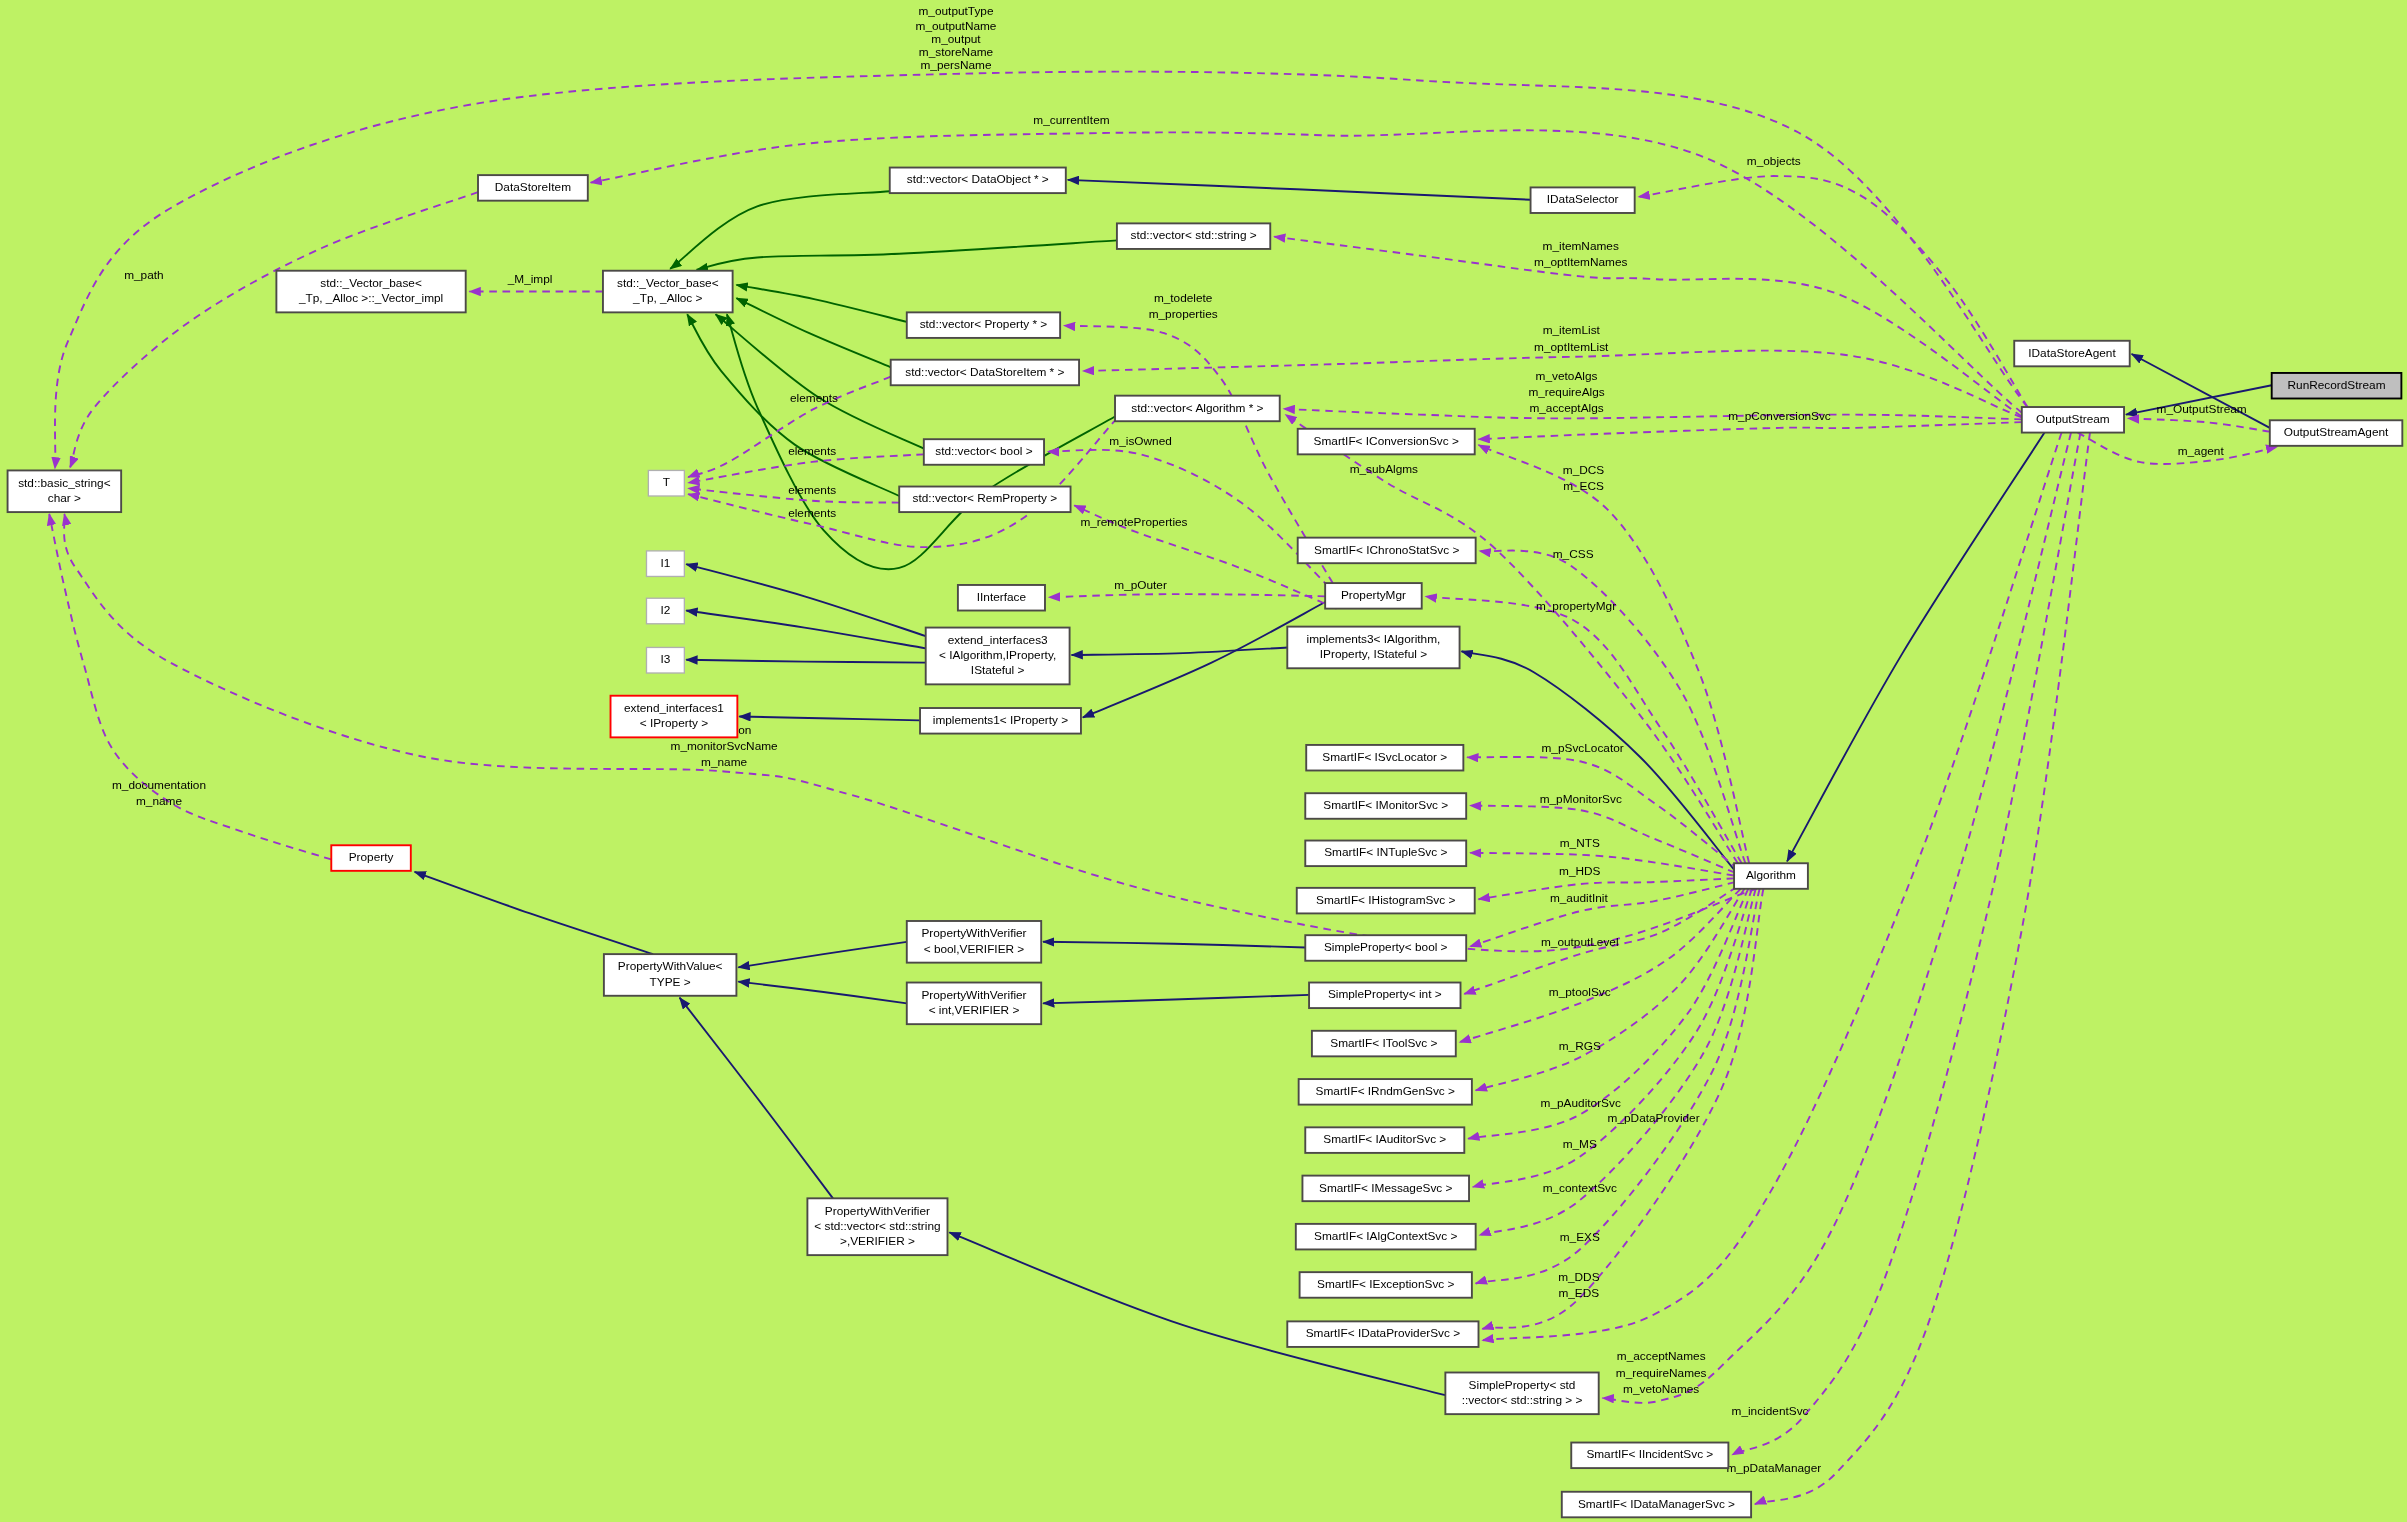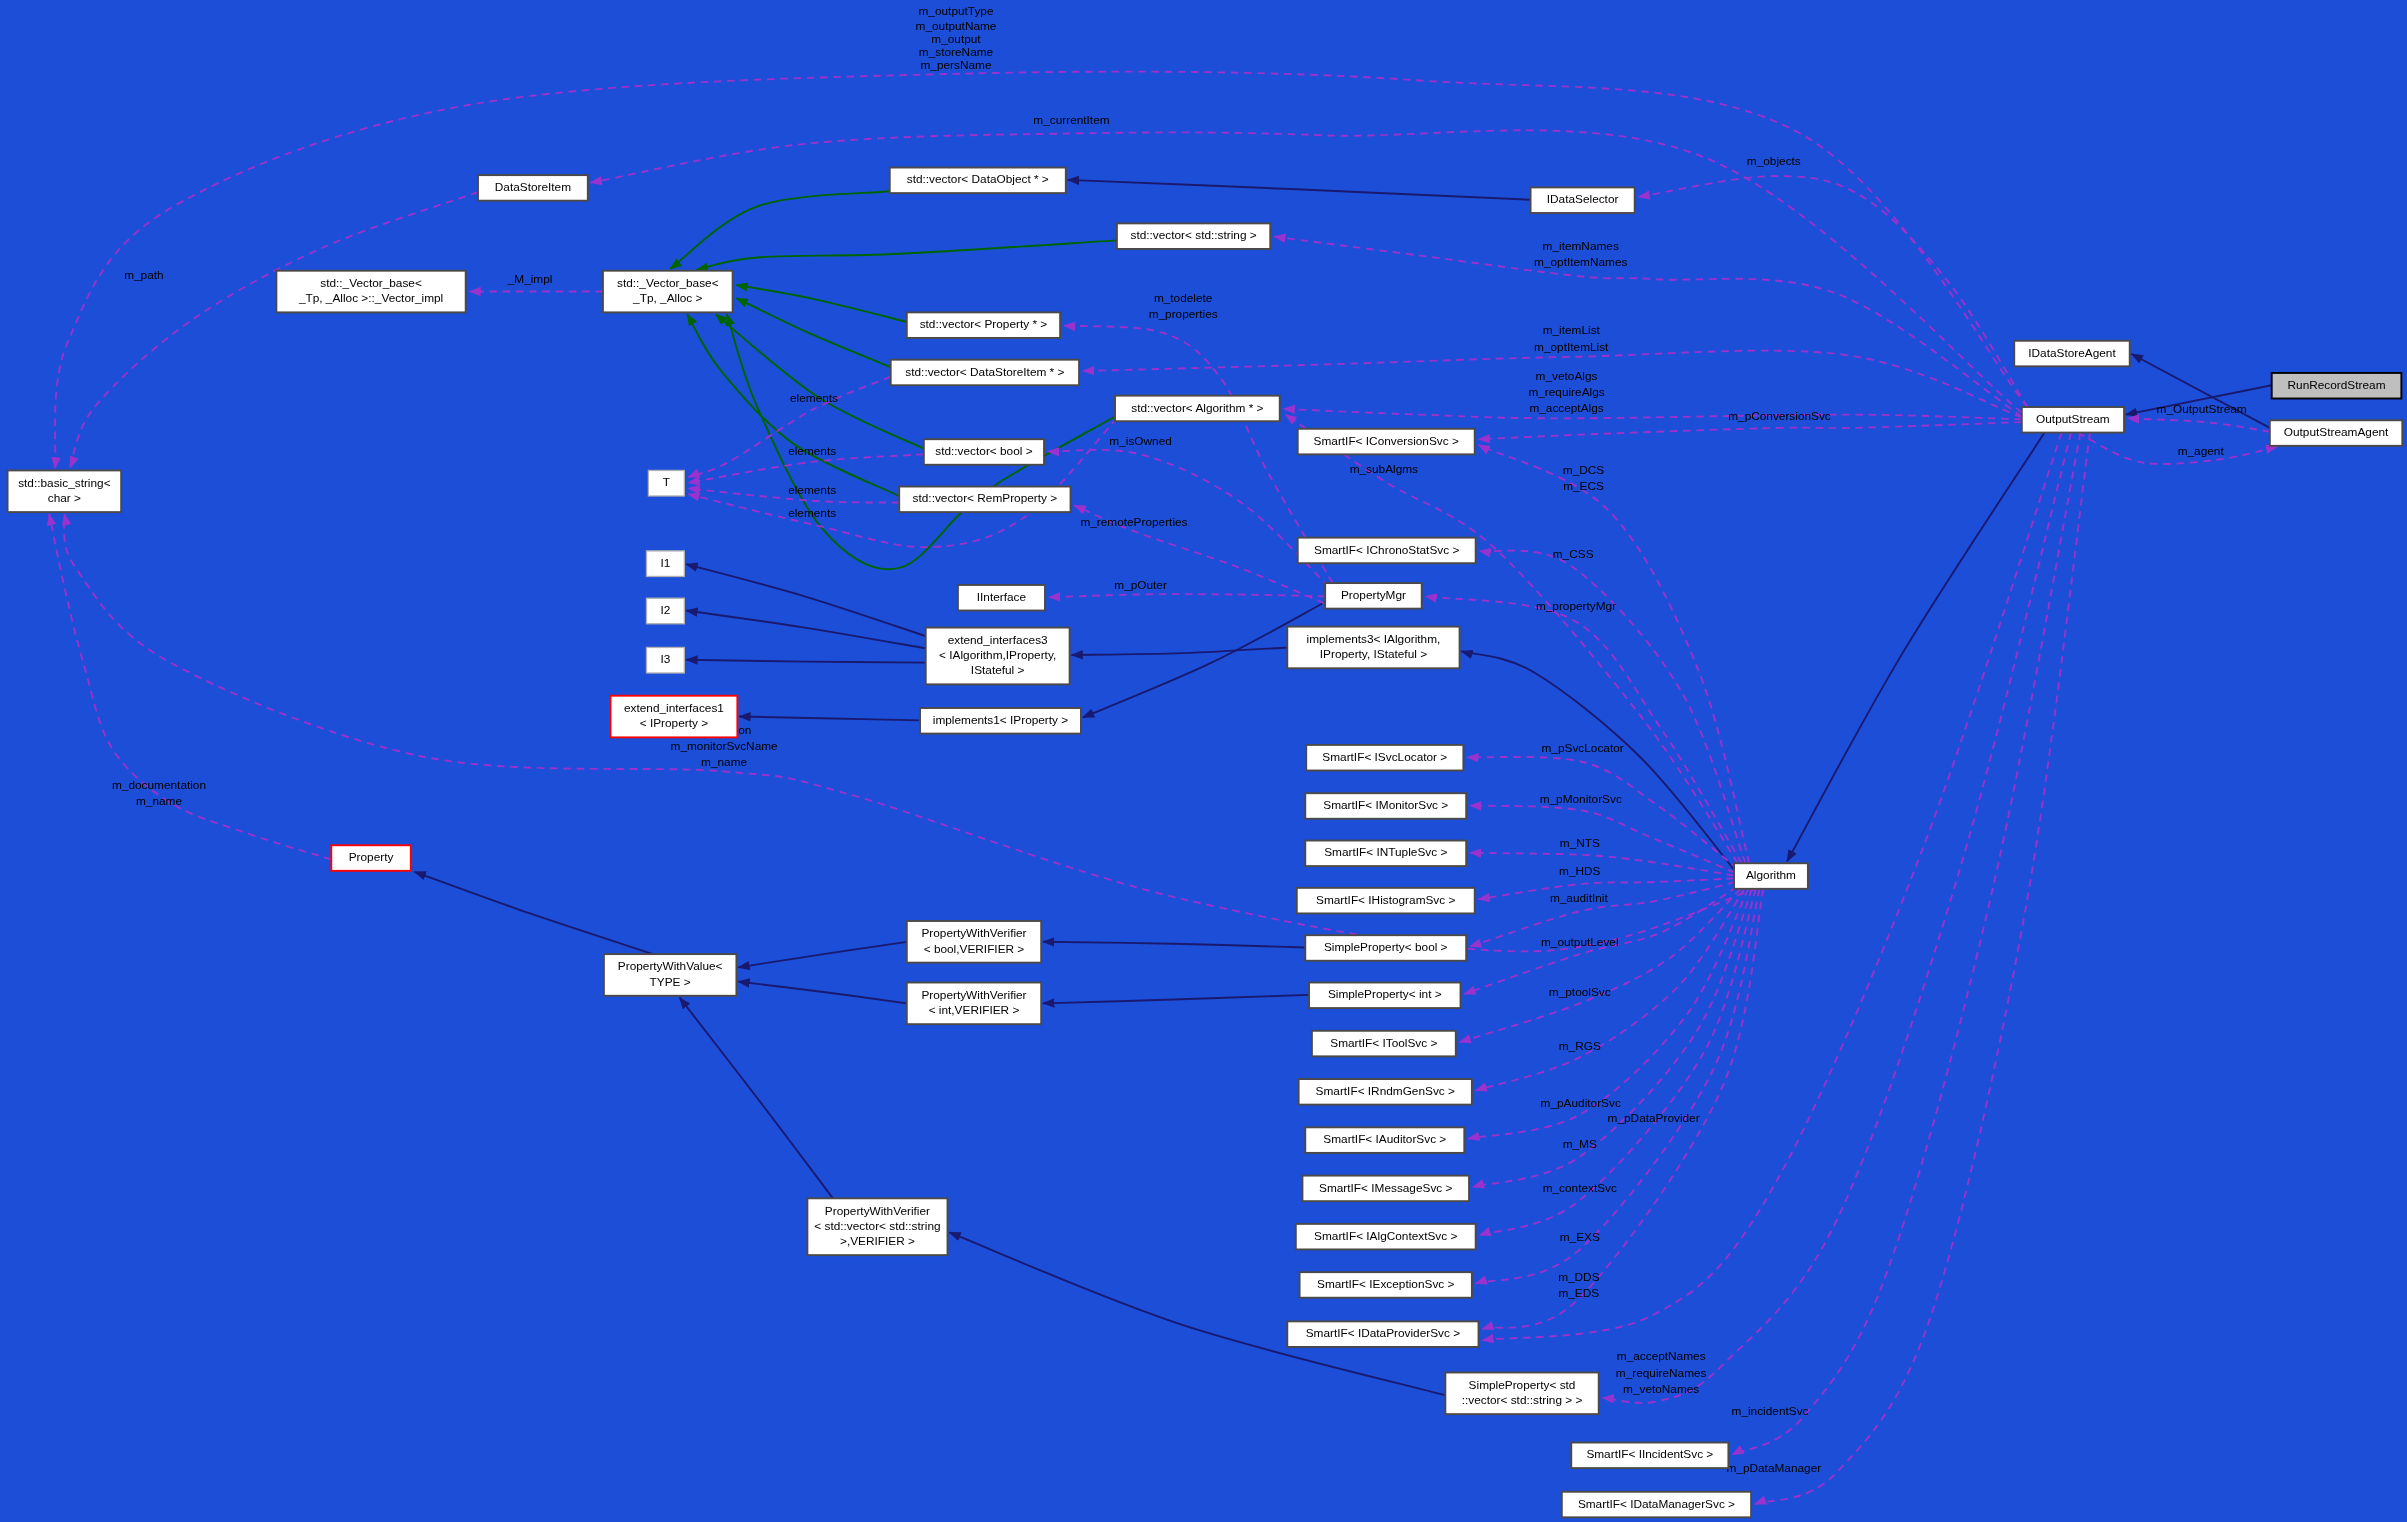--- a/index.html
+++ b/index.html
@@ -1,16 +1,16 @@
 <!DOCTYPE html>
 <html style="font-size:15px"><head>
 <meta charset="utf-8">
 <style>
   html,body{margin:0;padding:0;background:#ffffff;}
-  #canvas{position:relative;width:2408px;height:1523px;background:#1d4ed8;overflow:hidden;}
+  #canvas{position:relative;width:2408px;height:1523px;background:#bef264;overflow:hidden;}
   svg{display:block;font-family:"Liberation Sans",sans-serif;}
   text{fill:#000;}
 </style>
 </head>
 <body>
 
 <div id="canvas">
     <svg width="2408" height="1523" viewBox="0 0 2544 1609">
       <defs>
         <marker id="arrow-navy" markerWidth="14" markerHeight="10" refX="12" refY="5" orient="auto" markerUnits="userSpaceOnUse">

